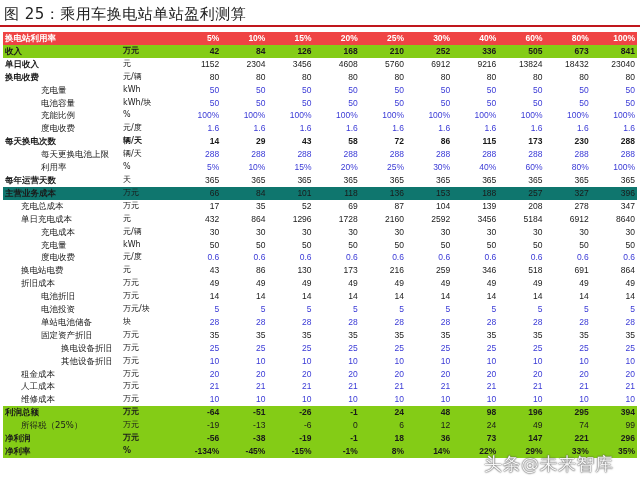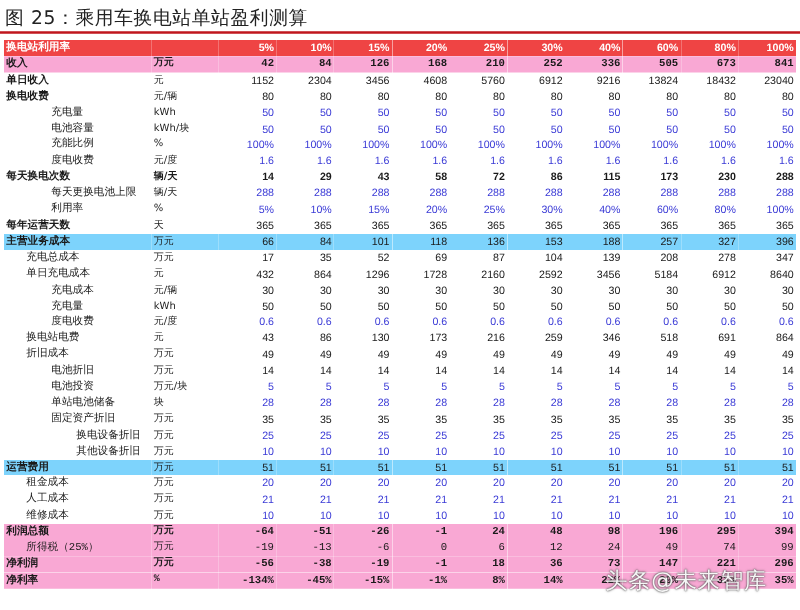--- a/index.html
+++ b/index.html
@@ -24,22 +24,22 @@
   table.grid td {
     height: 12.9px; padding: 0 2px; white-space: nowrap; overflow: hidden;
     line-height: 12.9px;
   }
   col.c-label { width: 118px; }
   col.c-unit { width: 54px; }
   col.c-num { width: 46.2px; }
   td.num { text-align: right; font-family: "Liberation Sans", sans-serif; }
   td.unit { font-size: 8px; }
   tr.header td { background: #ef4444; color: #ffffff; font-weight: bold; }
-  tr.pink td { background: #f9a8d4; font-family: Liberation Mono, monospace; }
-  tr.gray td { background: #7dd3fc; }
+  tr.pink td { background: #84cc16; }
+  tr.gray td { background: #0f766e; }
   tr.bold td { font-weight: bold; }
   td.blue { color: #3a3ad6; }
   .ind1 { padding-left: 18px !important; }
   .ind2 { padding-left: 38px !important; }
   .ind3 { padding-left: 58px !important; }
   .watermark {
     position: absolute; left: 484px; top: 452px;
     font-size: 18px; color: rgba(255,255,255,0.95);
     text-shadow: 0 0 2px #555, 0 0 1px #333;
     letter-spacing: 0.5px;
@@ -425,34 +425,20 @@
         <td class="num blue">10</td>
         <td class="num blue">10</td>
         <td class="num blue">10</td>
         <td class="num blue">10</td>
         <td class="num blue">10</td>
         <td class="num blue">10</td>
         <td class="num blue">10</td>
         <td class="num blue">10</td>
         <td class="num blue">10</td>
       </tr>
-      <tr class="gray ">
-        <td style="font-weight: bold;">运营费用</td>
-        <td class="unit">万元</td>
-        <td class="num">51</td>
-        <td class="num">51</td>
-        <td class="num">51</td>
-        <td class="num">51</td>
-        <td class="num">51</td>
-        <td class="num">51</td>
-        <td class="num">51</td>
-        <td class="num">51</td>
-        <td class="num">51</td>
-        <td class="num">51</td>
-      </tr>
       <tr class="">
         <td class="ind1">租金成本</td>
         <td class="unit">万元</td>
         <td class="num blue">20</td>
         <td class="num blue">20</td>
         <td class="num blue">20</td>
         <td class="num blue">20</td>
         <td class="num blue">20</td>
         <td class="num blue">20</td>
         <td class="num blue">20</td>

